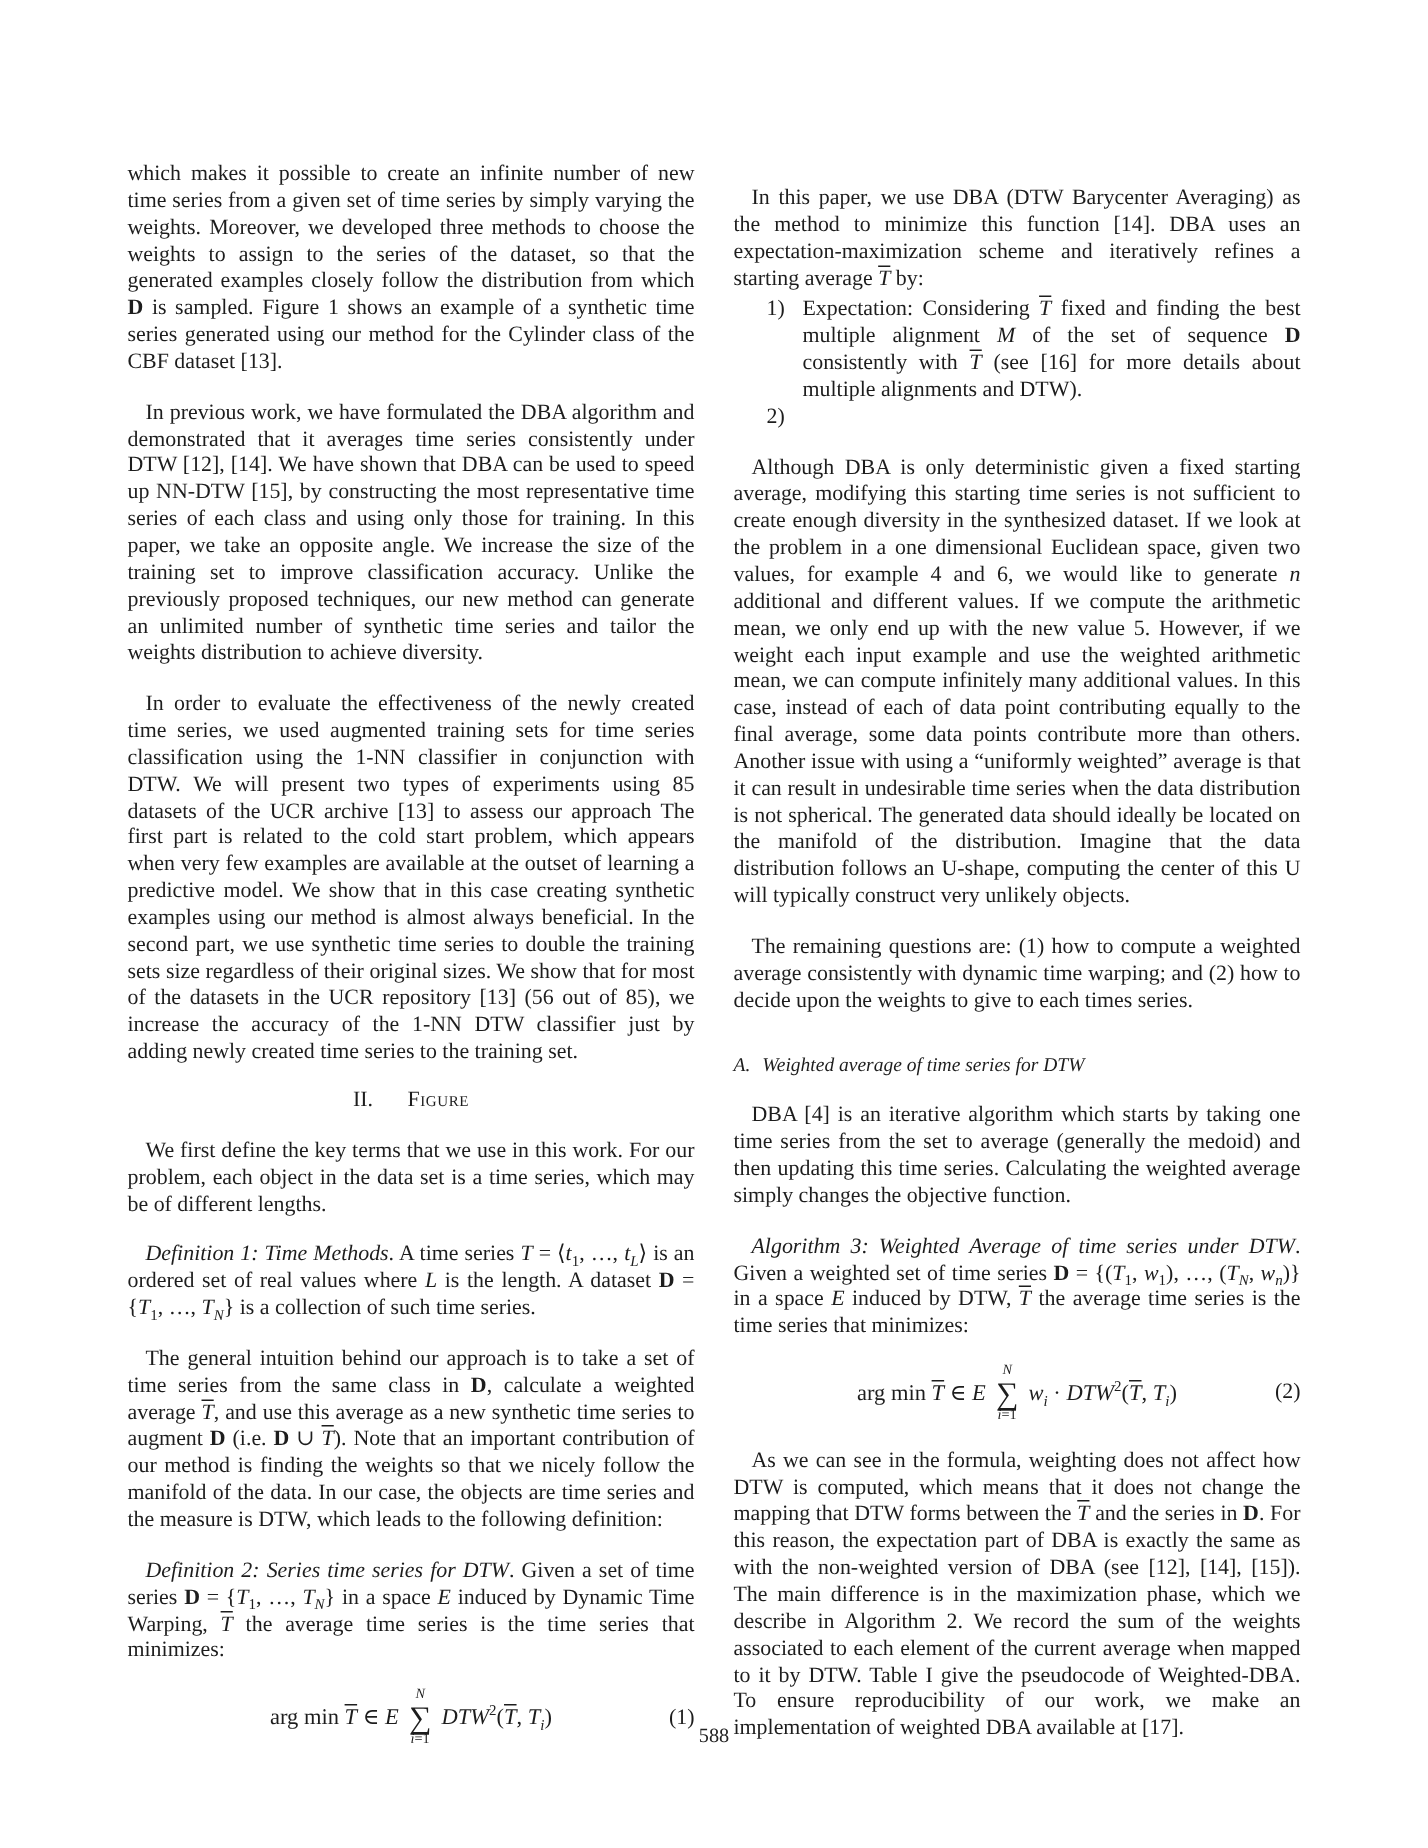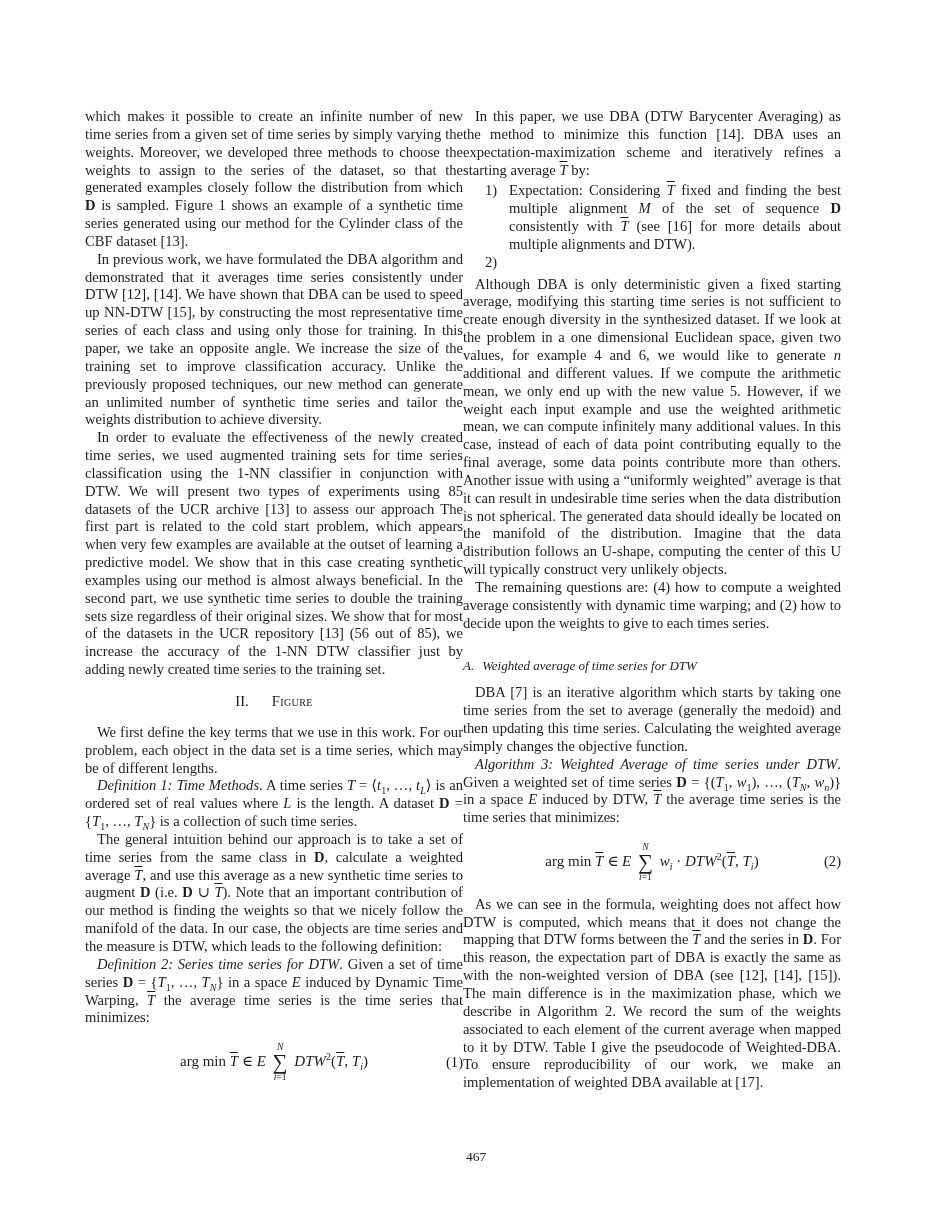--- a/index.html
+++ b/index.html
@@ -7,30 +7,30 @@
     position:relative;
     width:952px; height:1232px;
     margin:0 auto;
     background:#ffffff;
     font-family:"Liberation Serif","DejaVu Serif",serif;
     color:#1d1d1d;
     overflow:hidden;
   }
   .columns {
     position:absolute; left:85px; top:108px; width:782px;
-    display:flex; 
+    display:flex; gap:26px;
   }
   .col {
     width:378px;
     font-size:14.6px;
     line-height:17.85px;
     text-align:justify;
   }
   .para { margin:0; }
-  .para.indent { text-indent:12px; }
+  .para.indent { text-indent:12px;margin-top:16px; }
   .sec-heading {
     font-weight:normal; font-size:14.6px;
     text-align:center; text-indent:0;
     margin:14px 0 13px 0;
   }
   .sec-heading .num { margin-right:23px; }
   .sc { font-variant:small-caps; letter-spacing:0.4px; }
   .subsec {
     font-weight:normal; font-style:italic; font-size:13px;
     margin:25px 0 9px 0; text-align:left;
@@ -100,34 +100,34 @@
         <div class="list-item">
           <span class="marker">1)</span>
           <span class="li-text">Expectation: Considering <span class="ov"><i>T</i></span> fixed and finding the best multiple alignment <i>M</i> of the set of sequence <b>D</b> consistently with <span class="ov"><i>T</i></span> (see [16] for more details about multiple alignments and DTW).</span>
         </div>
         <div class="list-item">
           <span class="marker">2)</span>
         </div>
       </div>
 
       <p class="para indent">Although DBA is only deterministic given a fixed starting average, modifying this starting time series is not sufficient to create enough diversity in the synthesized dataset. If we look at the problem in a one dimensional Euclidean space, given two values, for example 4 and 6, we would like to generate <i>n</i> additional and different values. If we compute the arithmetic mean, we only end up with the new value 5. However, if we weight each input example and use the weighted arithmetic mean, we can compute infinitely many additional values. In this case, instead of each of data point contributing equally to the final average, some data points contribute more than others. Another issue with using a “uniformly weighted” average is that it can result in undesirable time series when the data distribution is not spherical. The generated data should ideally be located on the manifold of the distribution. Imagine that the data distribution follows an U-shape, computing the center of this U will typically construct very unlikely objects.</p>
-      <p class="para indent">The remaining questions are: (4) how to compute a weighted average consistently with dynamic time warping; and (2) how to decide upon the weights to give to each times series.</p>
+      <p class="para indent">The remaining questions are: (1) how to compute a weighted average consistently with dynamic time warping; and (2) how to decide upon the weights to give to each times series.</p>
 
       <h3 class="subsec"><span class="subsec-num">A.</span><span>Weighted average of time series for DTW</span></h3>
 
-      <p class="para indent">DBA [7] is an iterative algorithm which starts by taking one time series from the set to average (generally the medoid) and then updating this time series. Calculating the weighted average simply changes the objective function.</p>
+      <p class="para indent">DBA [4] is an iterative algorithm which starts by taking one time series from the set to average (generally the medoid) and then updating this time series. Calculating the weighted average simply changes the objective function.</p>
       <p class="para indent"><i>Algorithm 3: Weighted Average of time series under DTW</i>. Given a weighted set of time series <b>D</b> = {(<i>T</i><sub>1</sub>, <i>w</i><sub>1</sub>), …, (<i>T<sub>N</sub></i>, <i>w<sub>n</sub></i>)} in a space <i>E</i> induced by DTW, <span class="ov"><i>T</i></span> the average time series is the time series that minimizes:</p>
 
       <div class="eq-row">
         <span class="eq-body">arg min <span class="ov"><i>T</i></span> ∈ <i>E</i> <span class="sum">
               <span class="lim"><i>N</i></span>
               <span class="sigma">∑</span>
               <span class="lim"><i>i</i>=1</span>
             </span> <i>w<sub>i</sub></i> · <i>DTW</i><sup>2</sup>(<span class="ov"><i>T</i></span>, <i>T<sub>i</sub></i>)</span>
         <span class="eq-number">(2)</span>
       </div>
 
       <p class="para indent">As we can see in the formula, weighting does not affect how DTW is computed, which means that it does not change the mapping that DTW forms between the <span class="ov"><i>T</i></span> and the series in <b>D</b>. For this reason, the expectation part of DBA is exactly the same as with the non-weighted version of DBA (see [12], [14], [15]). The main difference is in the maximization phase, which we describe in Algorithm 2. We record the sum of the weights associated to each element of the current average when mapped to it by DTW. Table I give the pseudocode of Weighted-DBA. To ensure reproducibility of our work, we make an implementation of weighted DBA available at [17].</p>
     </div>
   </div>
 
-  <div class="footer">467</div>
+  <div class="footer">588</div>
 </div>
 
 </body></html>

